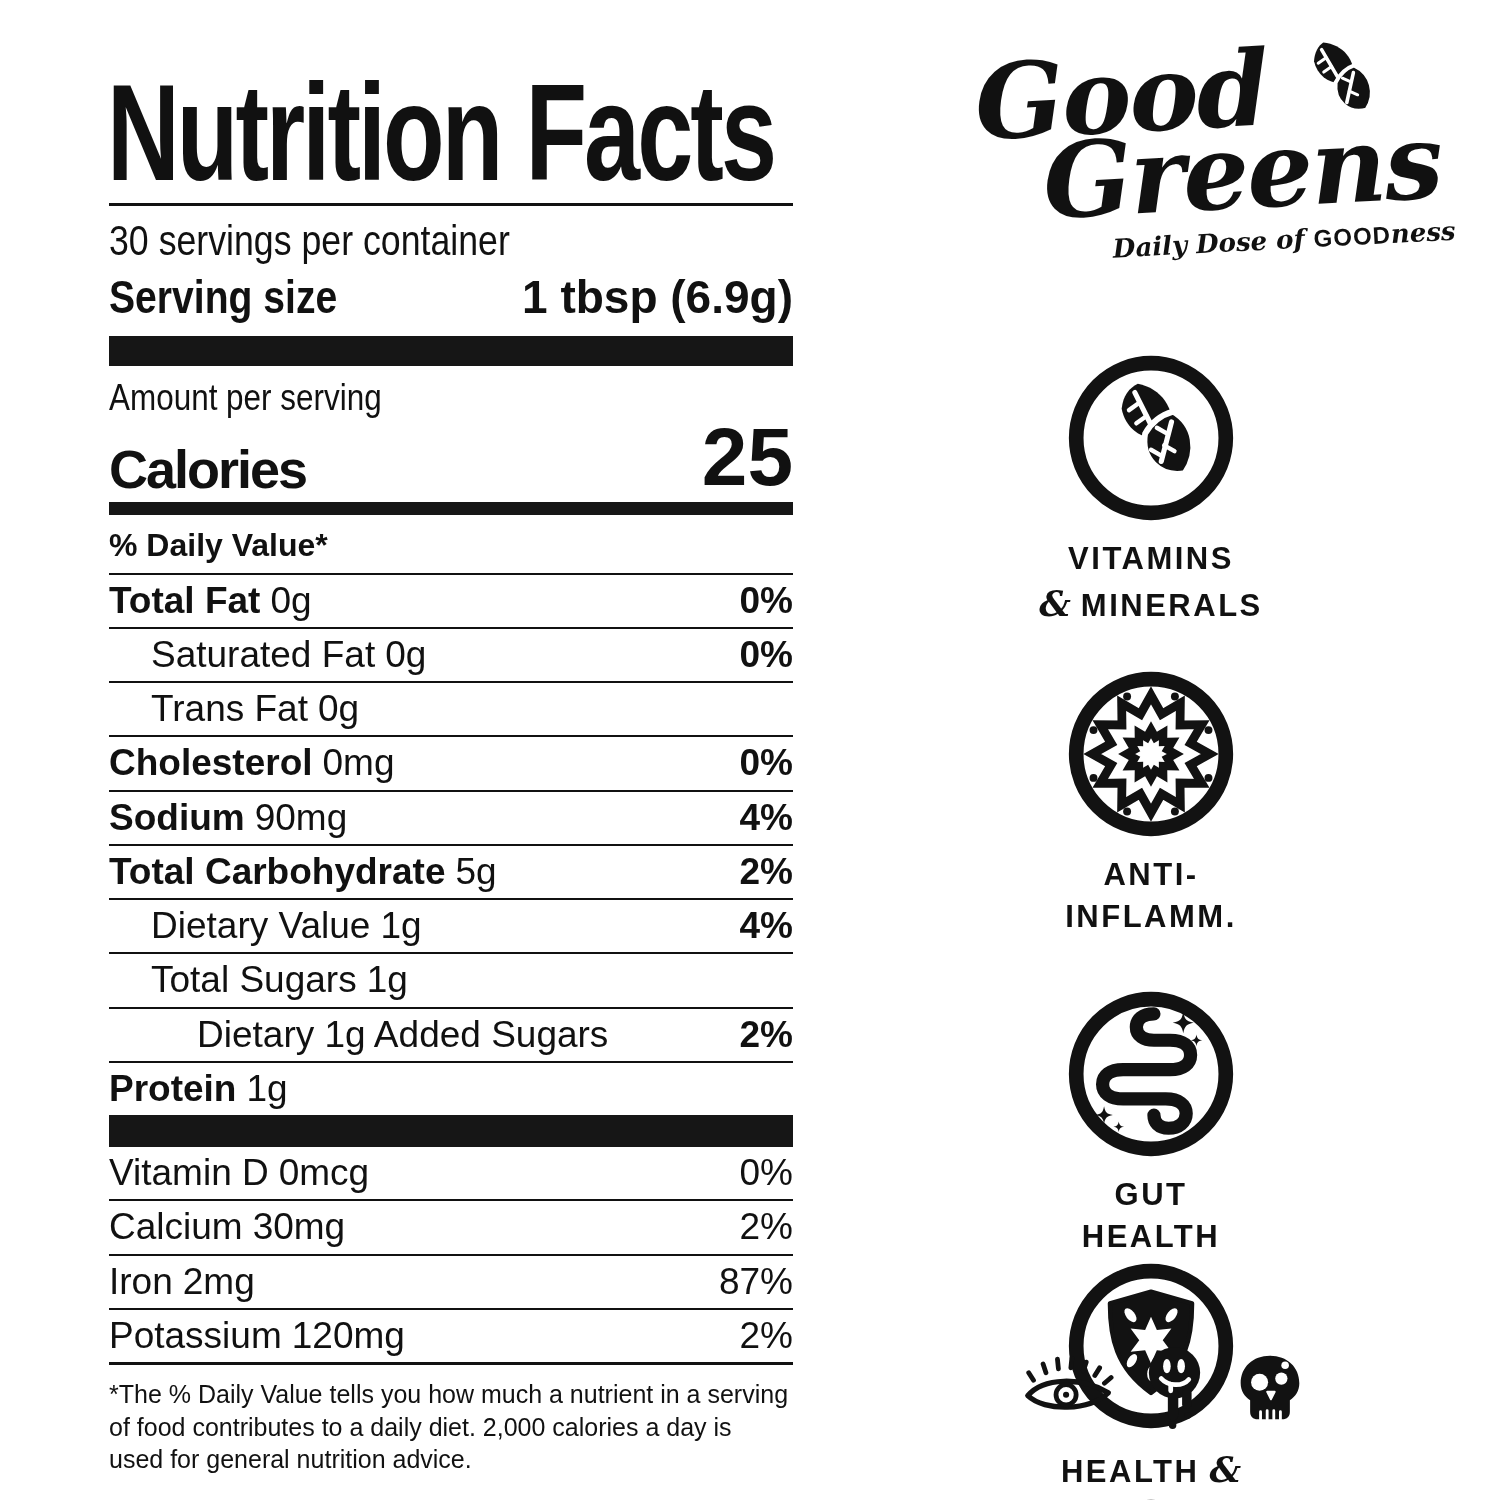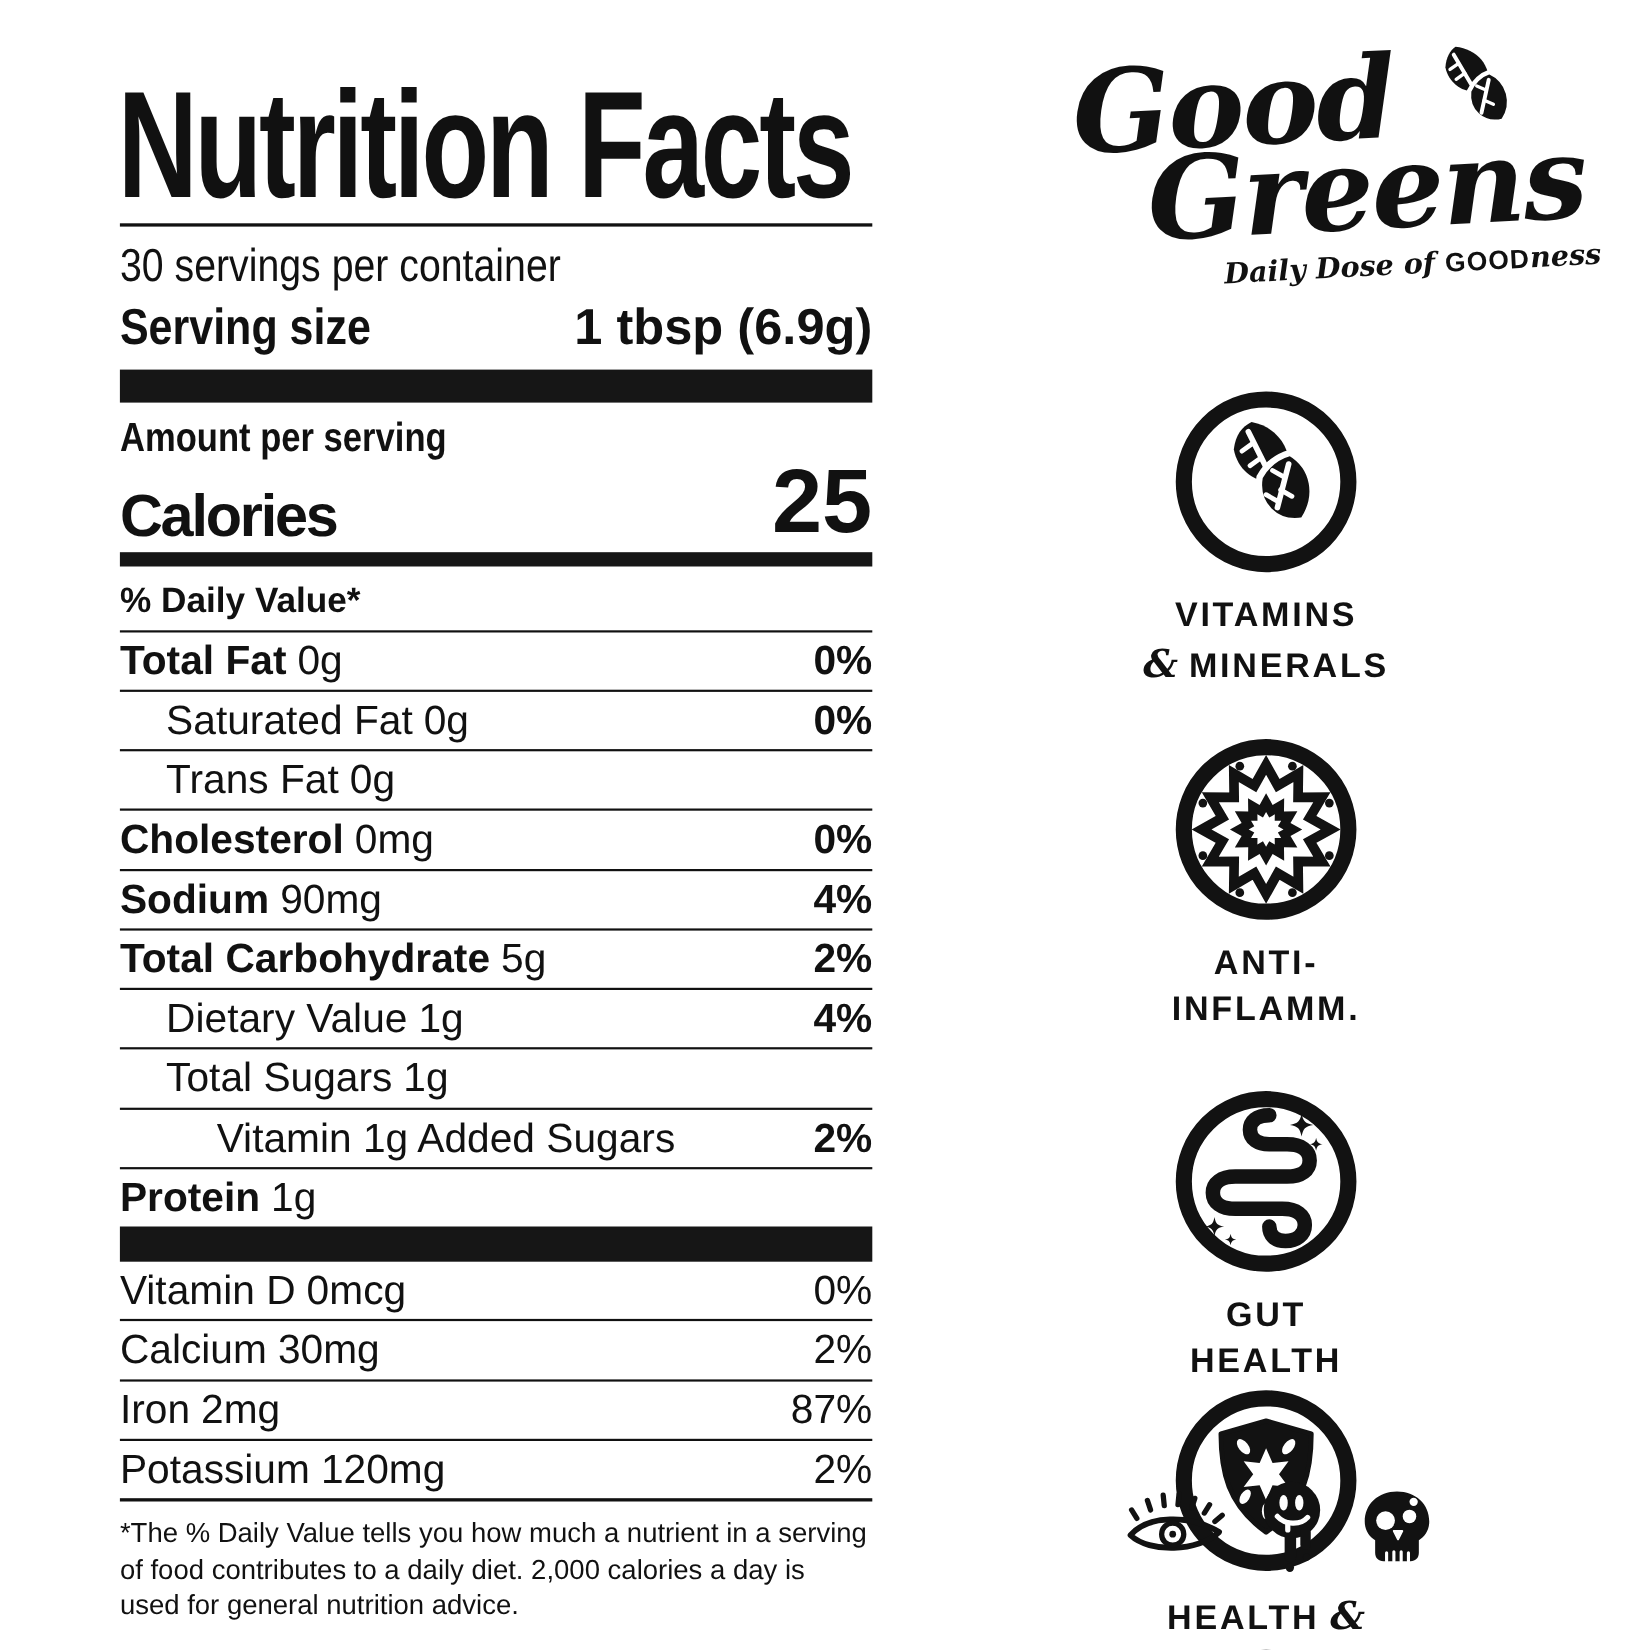--- a/index.html
+++ b/index.html
@@ -14,21 +14,21 @@
     letter-spacing:-4px;white-space:nowrap;transform:scaleX(.73);
     transform-origin:0 100%;margin:18px 0 0 -2px;
   }
   .nf-rule{border-top:3px solid #111;margin-top:14px;}
   .cond{display:inline-block;transform:scaleX(.85);transform-origin:0 50%;white-space:nowrap;}
   .nf-servings{font-size:42px;line-height:1;margin-top:14px;}
   .nf-serving-row{display:flex;justify-content:space-between;align-items:baseline;font-weight:700;font-size:46px;line-height:1;margin-top:12px;}
   .bar-thick{height:30px;background:#161616;margin-top:16px;}
   .bar-thick2{height:32px;background:#161616;}
   .bar-mid{height:13px;background:#161616;margin-top:7px;}
-  .nf-aps{font-weight:700;font-size:37px;line-height:1;margin-top:13px;}
+  .nf-aps{font-weight:400;font-size:37px;line-height:1;margin-top:13px;}
   .nf-cal{display:flex;justify-content:space-between;align-items:flex-end;margin-top:3px;}
   .nf-cal-label{font-weight:700;font-size:54px;line-height:.92;letter-spacing:-2px;}
   .nf-cal-value{font-weight:700;font-size:82px;line-height:.92;}
   .nf-dvh{font-weight:700;font-size:32px;text-align:left;padding:12px 0 9px;border-bottom:2px solid #111;}
   .nf-row{display:flex;justify-content:space-between;align-items:baseline;font-size:37px;line-height:.98;padding:8px 0 8px;border-bottom:2px solid #111;}
   .nf-row .nm-name{font-weight:400;}
   .nf-row.b .nm-name{font-weight:700;}
   .nm-amt{margin-left:10px;font-weight:400;}
   .nf-row .dv{font-weight:700;font-size:37px;}
   .nf-row.micro .nm-name,.nf-row.micro .dv{font-weight:400;}
@@ -118,21 +118,21 @@
   </div>
   <div class="nf-row">
     <span class="nm i1"><span class="nm-name">Dietary Value</span><span class="nm-amt">1g</span></span>
     <span class="dv">4%</span>
   </div>
   <div class="nf-row">
     <span class="nm i1"><span class="nm-name">Total Sugars</span><span class="nm-amt">1g</span></span>
     <span class="dv"></span>
   </div>
   <div class="nf-row">
-    <span class="nm i2"><span class="nm-name">Vitamin 1g Added Sugars</span><span class="nm-amt"></span></span>
+    <span class="nm i2"><span class="nm-name">Dietary 1g Added Sugars</span><span class="nm-amt"></span></span>
     <span class="dv">2%</span>
   </div>
   <div class="nf-row b nb">
     <span class="nm"><span class="nm-name">Protein</span><span class="nm-amt">1g</span></span>
     <span class="dv"></span>
   </div>
 
   <div class="bar-thick2"></div>
 
   <div class="nf-row micro">

